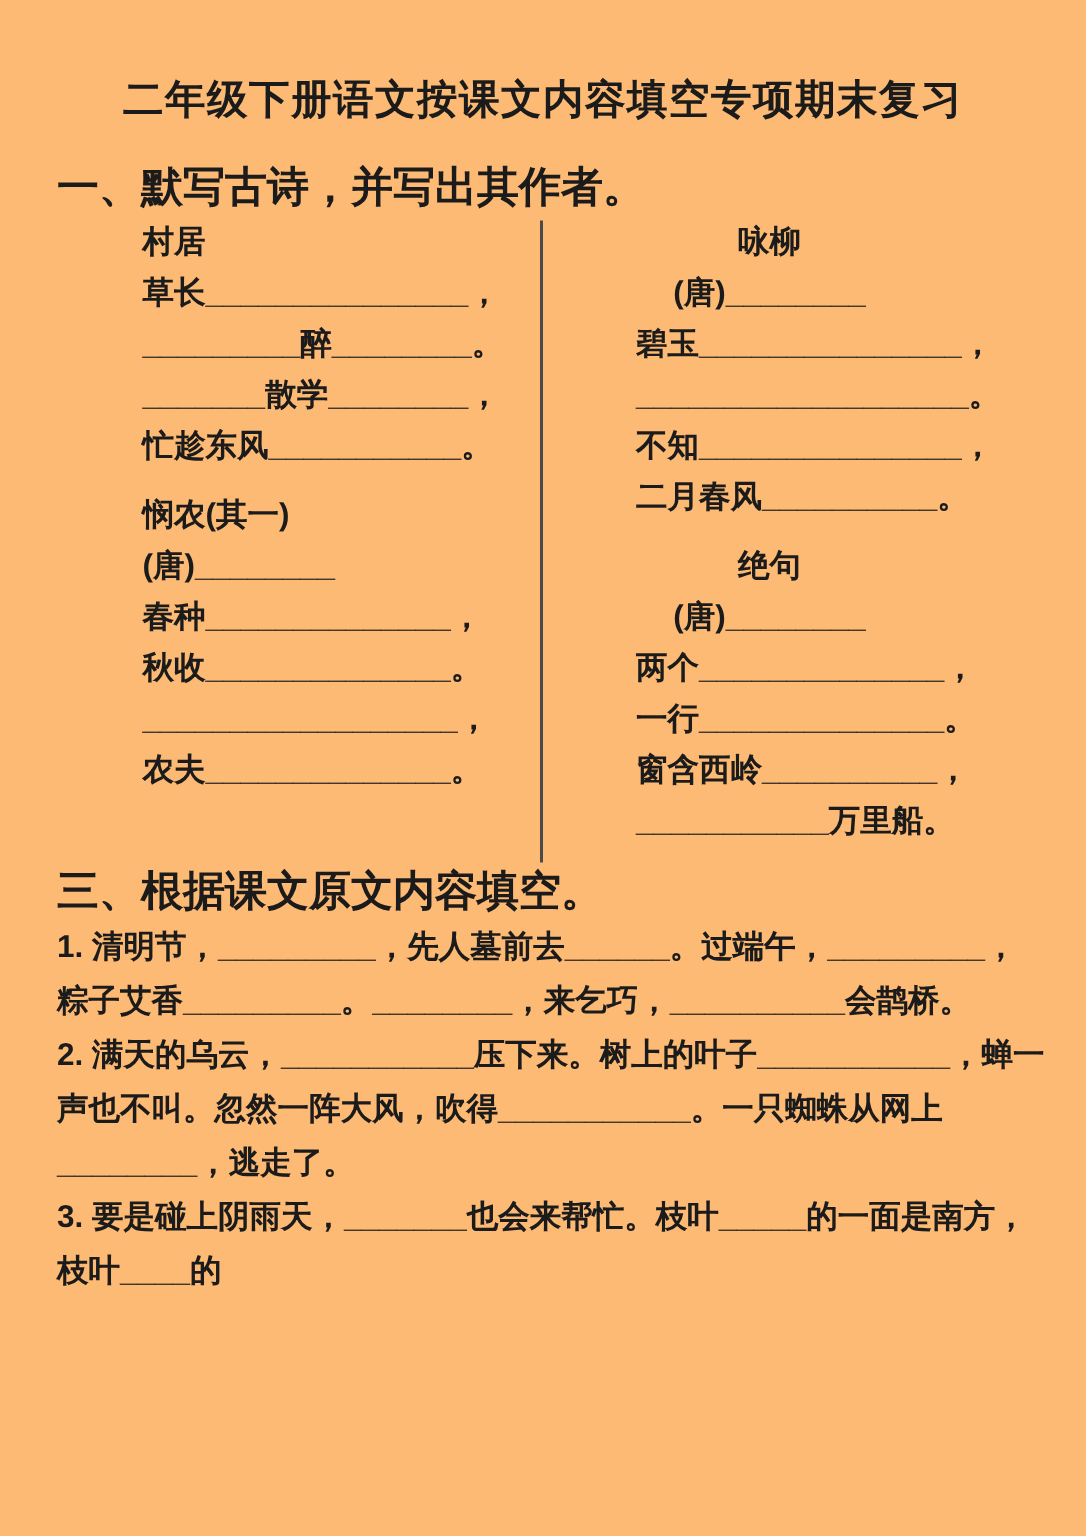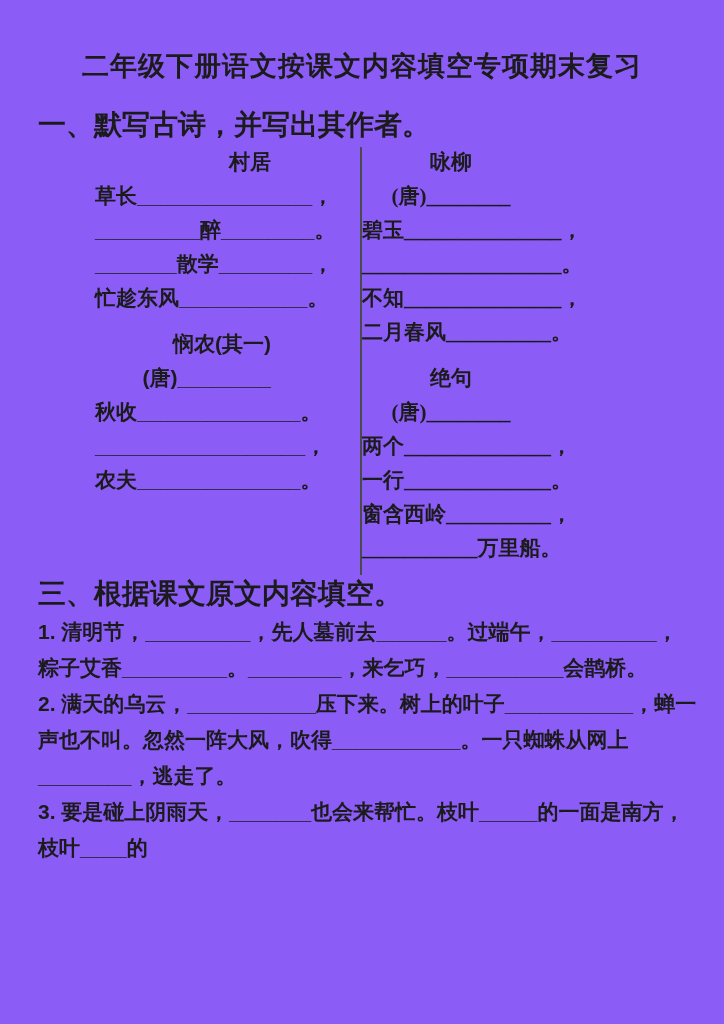--- a/index.html
+++ b/index.html
@@ -1,35 +1,35 @@
 <!DOCTYPE html>
 <html><head>
 <meta charset="utf-8">
 <style>
   html,body{margin:0;padding:0;background:#e8e8e8;}
   .page{
-    width:724px;height:1024px;background:#8b5cf6;margin:0 auto;
+    width:724px;height:1024px;background:#fdba74;margin:0 auto;
     font-family:"Liberation Sans",sans-serif;color:#1b1b1b;
     overflow:hidden;position:relative;font-weight:600;
   }
   .title{
     text-align:center;font-size:27px;font-weight:700;
     padding-top:48px;letter-spacing:1px;
   }
   .sec-heading{
     font-size:28px;margin:26px 26px 6px 38px;line-height:29px;
   }
   
   .poems-wrap{display:flex;margin-left:40px;margin-top:6px;}
   .col-left{width:320px;padding-left:55px;box-sizing:border-box;flex:none;}
   .vdivider{width:2px;background:#4a4a4a;flex:none;margin:2px 0;}
-  .col-right{flex:1;font-family:Liberation Serif, serif;}
+  .col-right{padding-left:62px;flex:1;}
   .poem{margin-bottom:12px;}
   .poem-line{font-size:21px;line-height:34px;white-space:nowrap;}
-  .phead-l{width:176px;text-align:right;}
+  .phead-l{width:176px;text-align:left;}
   .phead-r{width:178px;text-align:center;}
   
   .content{margin:0 26px 0 38px;font-size:21px;}
   .song-line{margin-left:30px;line-height:36px;white-space:nowrap;}
   .q-line{line-height:36px;white-space:nowrap;}
   .fill-item{line-height:36px;margin:0;}
   .sec2{margin-top:8px;}
   .sec3{margin-top:2px;}
 </style>
 </head>
@@ -47,20 +47,21 @@
       <div class="poem">
         <div class="phead-l poem-line">村居</div>
         <div class="poem-line">草长_______________，</div>
         <div class="poem-line">_________醉________。</div>
         <div class="poem-line">_______散学________，</div>
         <div class="poem-line">忙趁东风___________。</div>
       </div>
       <div class="poem">
         <div class="phead-l poem-line">悯农(其一)</div>
         <div class="phead-l poem-line">(唐)________</div>
+        <div class="poem-line">春种______________，</div>
         <div class="poem-line">秋收______________。</div>
         <div class="poem-line">__________________，</div>
         <div class="poem-line">农夫______________。</div>
       </div>
     </div>
 
     <div class="vdivider"></div>
 
     <div class="col-right">
       <div class="poem">

